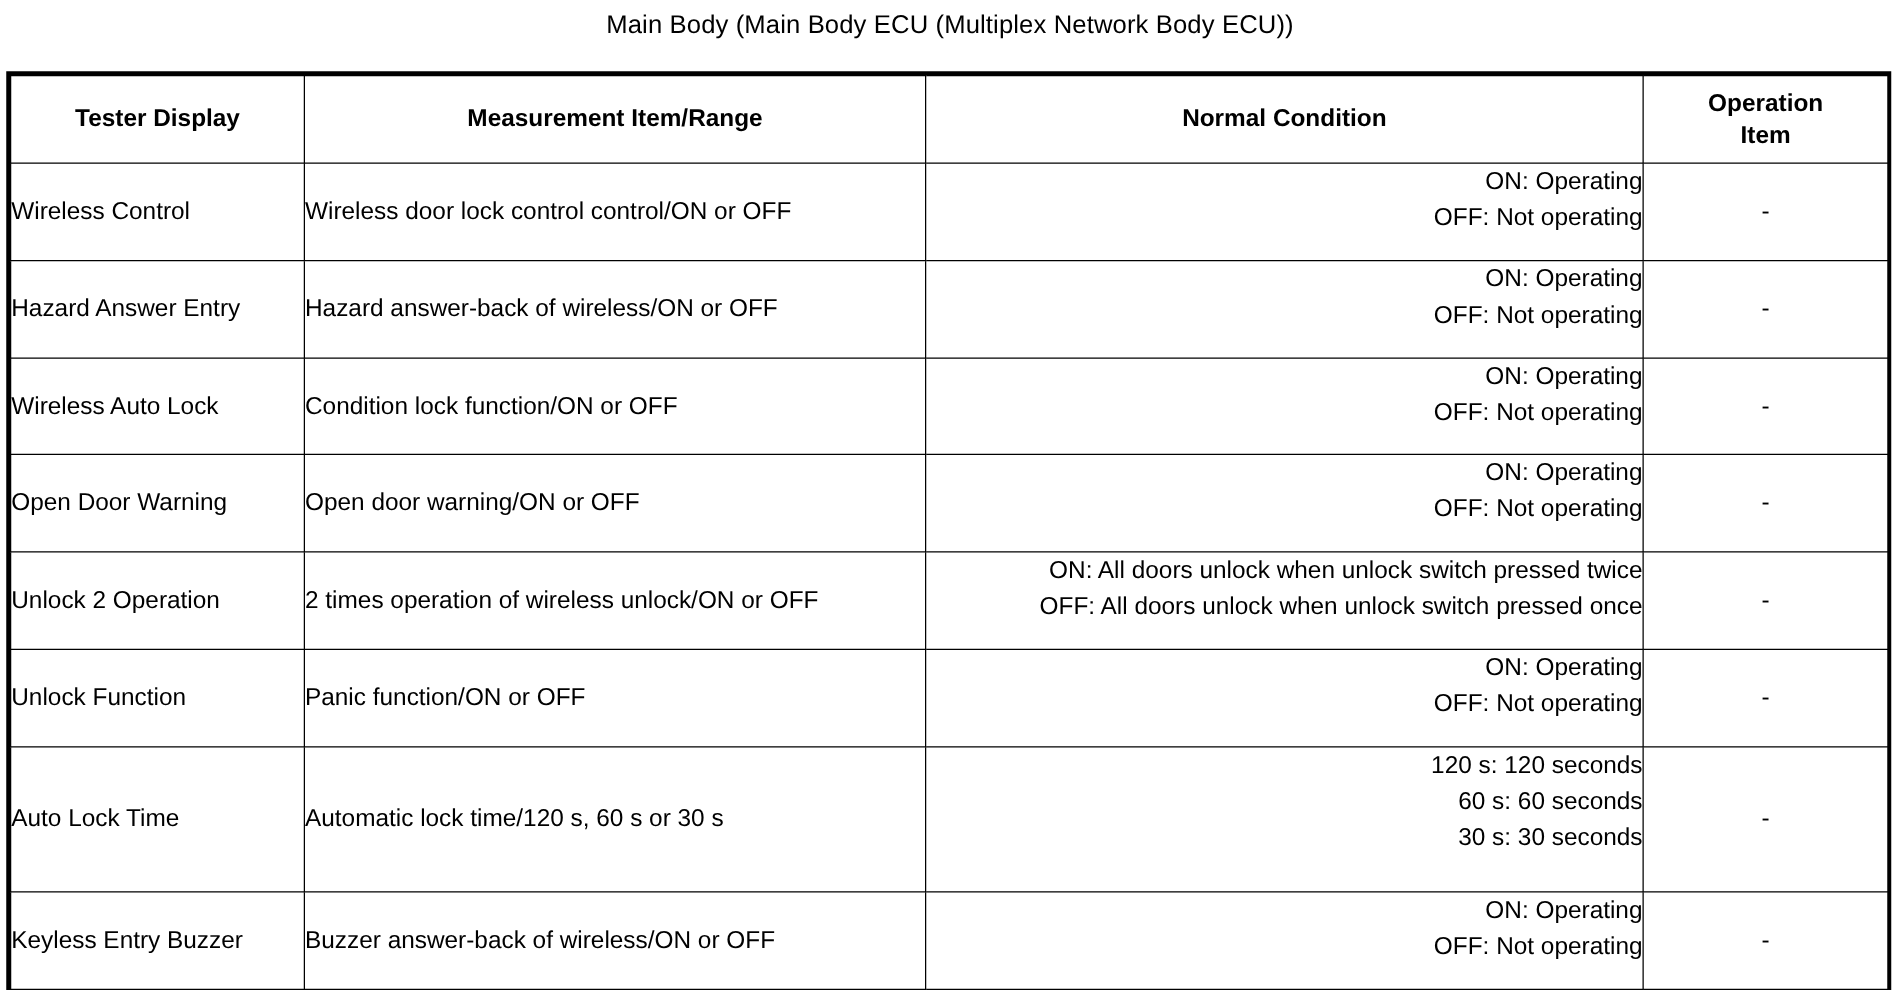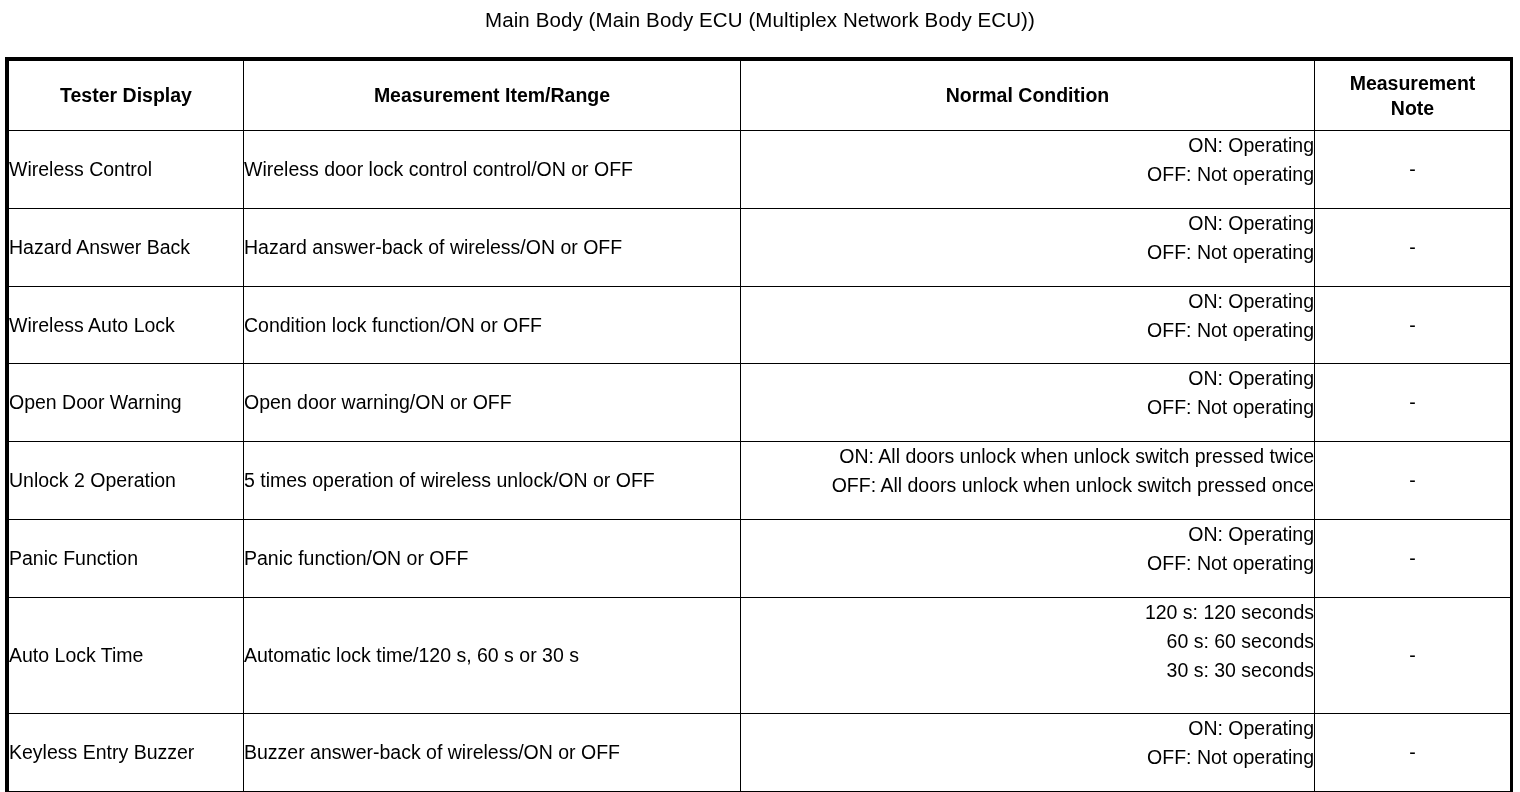--- a/index.html
+++ b/index.html
@@ -131,39 +131,39 @@
         <col class="c-item">
         <col class="c-normal">
         <col class="c-note">
       </colgroup>
       <thead>
         <tr>
           <th>Tester Display</th>
           <th>Measurement Item/Range</th>
           <th>Normal Condition</th>
           <th class="note-head">
-            <span>Measurement</span><br>
-            <span>Note</span>
+            <span>Operation</span><br>
+            <span>Item</span>
           </th>
         </tr>
       </thead>
       <tbody id="table-body">
           <tr>
             <td class="display">Wireless Control</td>
             <td class="item">
               <span class="item-text">Wireless door lock control control/ON or OFF</span>
             </td>
             <td class="normal">
               <span class="cond-line">ON: Operating</span>
               <span class="cond-line">OFF: Not operating</span>
             </td>
             <td class="note">-</td>
           </tr>
           <tr>
-            <td class="display">Hazard Answer Back</td>
+            <td class="display">Hazard Answer Entry</td>
             <td class="item">
               <span class="item-text">Hazard answer-back of wireless/ON or OFF</span>
             </td>
             <td class="normal">
               <span class="cond-line">ON: Operating</span>
               <span class="cond-line">OFF: Not operating</span>
             </td>
             <td class="note">-</td>
           </tr>
           <tr>
@@ -184,30 +184,30 @@
             </td>
             <td class="normal">
               <span class="cond-line">ON: Operating</span>
               <span class="cond-line">OFF: Not operating</span>
             </td>
             <td class="note">-</td>
           </tr>
           <tr>
             <td class="display">Unlock 2 Operation</td>
             <td class="item">
-              <span class="item-text">5 times operation of wireless unlock/ON or OFF</span>
+              <span class="item-text">2 times operation of wireless unlock/ON or OFF</span>
             </td>
             <td class="normal">
               <span class="cond-line">ON: All doors unlock when unlock switch pressed twice</span>
               <span class="cond-line">OFF: All doors unlock when unlock switch pressed once</span>
             </td>
             <td class="note">-</td>
           </tr>
           <tr>
-            <td class="display">Panic Function</td>
+            <td class="display">Unlock Function</td>
             <td class="item">
               <span class="item-text">Panic function/ON or OFF</span>
             </td>
             <td class="normal">
               <span class="cond-line">ON: Operating</span>
               <span class="cond-line">OFF: Not operating</span>
             </td>
             <td class="note">-</td>
           </tr>
           <tr>

